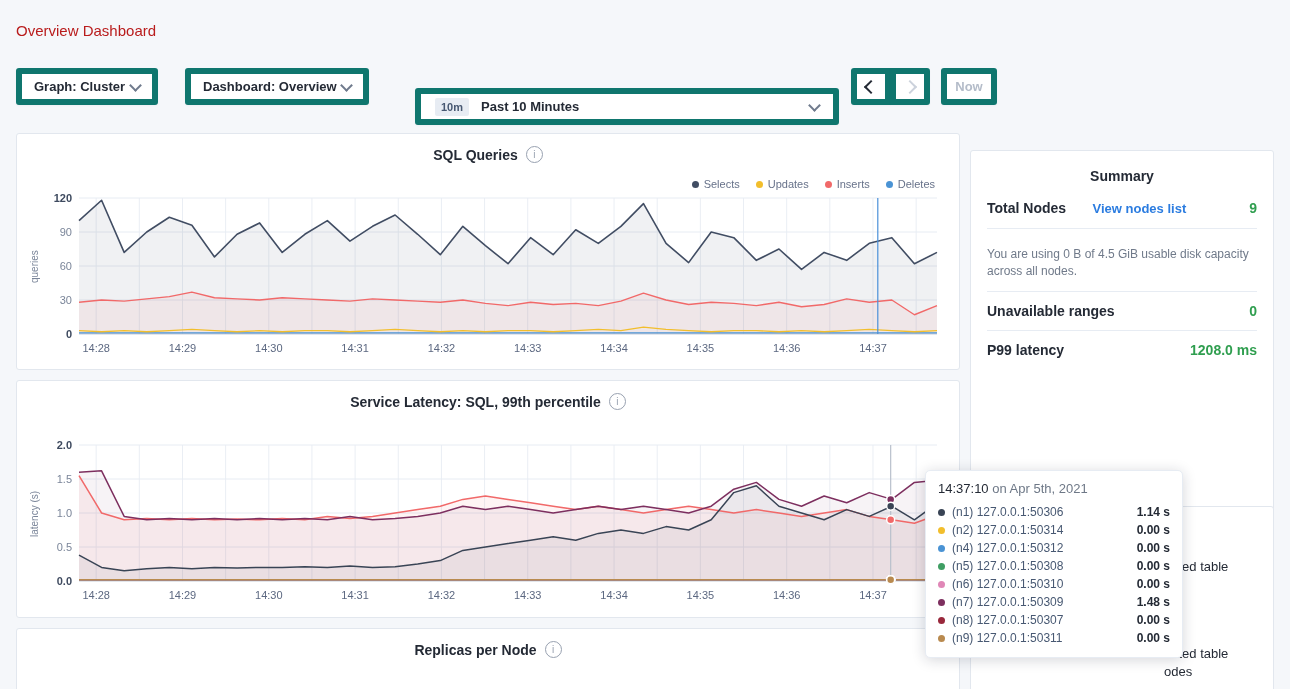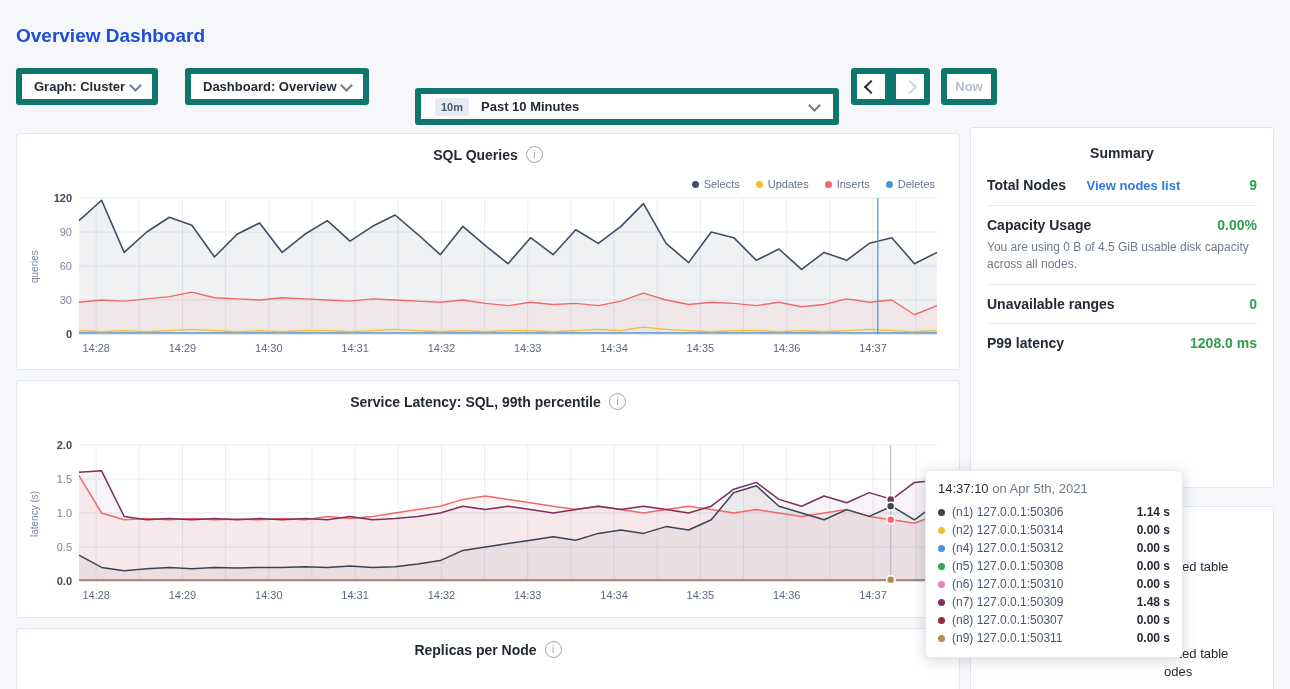--- a/index.html
+++ b/index.html
@@ -1,21 +1,21 @@
 <!DOCTYPE html>
 <html><head>
 <meta charset="utf-8">
 <style>
   html,body{margin:0;padding:0;}
   body{
     width:1290px;height:689px;overflow:hidden;position:relative;
     background:#f5f7fa;color:#242a35;
     font-family:"Liberation Sans",sans-serif;
   }
-  .page-title{position:absolute;left:16px;top:12px;font-size:19px;font-weight:700;color:#1d4ed8;}
+  .page-title{position:absolute;left:16px;top:12px;font-size:15px;font-weight:400;color:#b91c1c;}
   
   .ctrl{position:absolute;top:68px;height:37px;box-sizing:border-box;background:#fff;
     border:6px solid #0f766e;border-radius:3px;display:flex;align-items:center;
     font-size:13px;font-weight:700;color:#242a35;box-shadow:0 1px 2px rgba(40,60,90,.04);cursor:pointer;}
   #graph-dd{left:16px;width:142px;padding:0 12px;justify-content:space-between;}
   #dash-dd{left:185px;width:184px;padding:0 12px;justify-content:space-between;}
   #time-picker{left:415px;width:424px;padding:0 14px;gap:12px;margin-top:20px;}
   #prev-btn{left:851px;width:40px;justify-content:center;border-radius:3px 0 0 3px;}
   #next-btn{left:890px;width:40px;justify-content:center;border-radius:0 3px 3px 0;}
   #now-btn{left:941px;width:56px;justify-content:center;color:#b4bcc9;}
@@ -34,27 +34,27 @@
   .info-icon{width:15px;height:15px;border:1px solid #98a1b0;border-radius:50%;color:#98a1b0;
     display:inline-flex;align-items:center;justify-content:center;font-size:10px;font-weight:400;cursor:pointer;}
   .info-icon::after{content:"i";}
   .legend{position:absolute;top:44px;right:24px;display:flex;gap:16px;font-size:11px;color:#67728a;}
   .legend-item{display:inline-flex;align-items:center;gap:5px;cursor:pointer;}
   .legend-dot{width:7px;height:7px;border-radius:50%;display:inline-block;}
   .chart-mount{position:absolute;left:14px;top:56px;width:916px;height:170px;}
   .ylabel{position:absolute;left:-6px;top:8px;height:138px;width:18px;display:flex;align-items:center;justify-content:center;
     writing-mode:vertical-rl;transform:rotate(180deg);font-size:10px;color:#7a8599;}
   
-  #card-summary{left:970px;top:127px;width:304px;height:361px;padding:0 16px;}
+  #card-summary{left:970px;top:150px;width:304px;height:361px;padding:0 16px;}
   #card-summary h3{text-align:center;font-size:14px;font-weight:700;margin:17px 0 4px;}
   .srow{padding:11px 0;border-bottom:1px solid #e7ecf3;}
   .srow:last-child{border-bottom:none;}
   .sline{display:flex;justify-content:space-between;align-items:baseline;}
   .slabel{font-size:14px;font-weight:700;color:#242a35;}
-  .slink{font-size:13px;font-weight:700;color:#2b7ce0;margin-left:16px;text-decoration:none;cursor:pointer;}
+  .slink{font-size:13px;font-weight:700;color:#2b7ce0;margin-left:22px;text-decoration:none;cursor:pointer;}
   .svalue{font-size:14px;font-weight:700;color:#2f9e4f;}
   .sdesc{font-size:12px;color:#707a8a;line-height:1.4;margin:6px 0 0;}
   
   #card-events{left:970px;top:506px;width:304px;height:200px;}
   .event-frag{position:absolute;font-size:13px;color:#242a35;}
   #ev1{left:193px;top:52px;}
   #ev2{left:193px;top:139px;}
   #ev3{left:193px;top:157px;}
   
   #tooltip{position:absolute;left:925px;top:470px;width:232px;background:#fff;border:1px solid #e7ecf3;
@@ -254,24 +254,20 @@
   <div class="srow">
     <div class="sline">
       <span>
         <span class="slabel">Total Nodes</span>
         <a class="slink">View nodes list</a>
       </span>
       <span class="svalue">9</span>
     </div>
   </div>
   <div class="srow">
-    <div class="sline">
-      <span class="slabel">Capacity Usage</span>
-      <span class="svalue">0.00%</span>
-    </div>
     <p class="sdesc">You are using 0 B of 4.5 GiB usable disk capacity across all nodes.</p>
   </div>
   <div class="srow">
     <div class="sline">
       <span class="slabel">Unavailable ranges</span>
       <span class="svalue">0</span>
     </div>
   </div>
   <div class="srow">
     <div class="sline">

